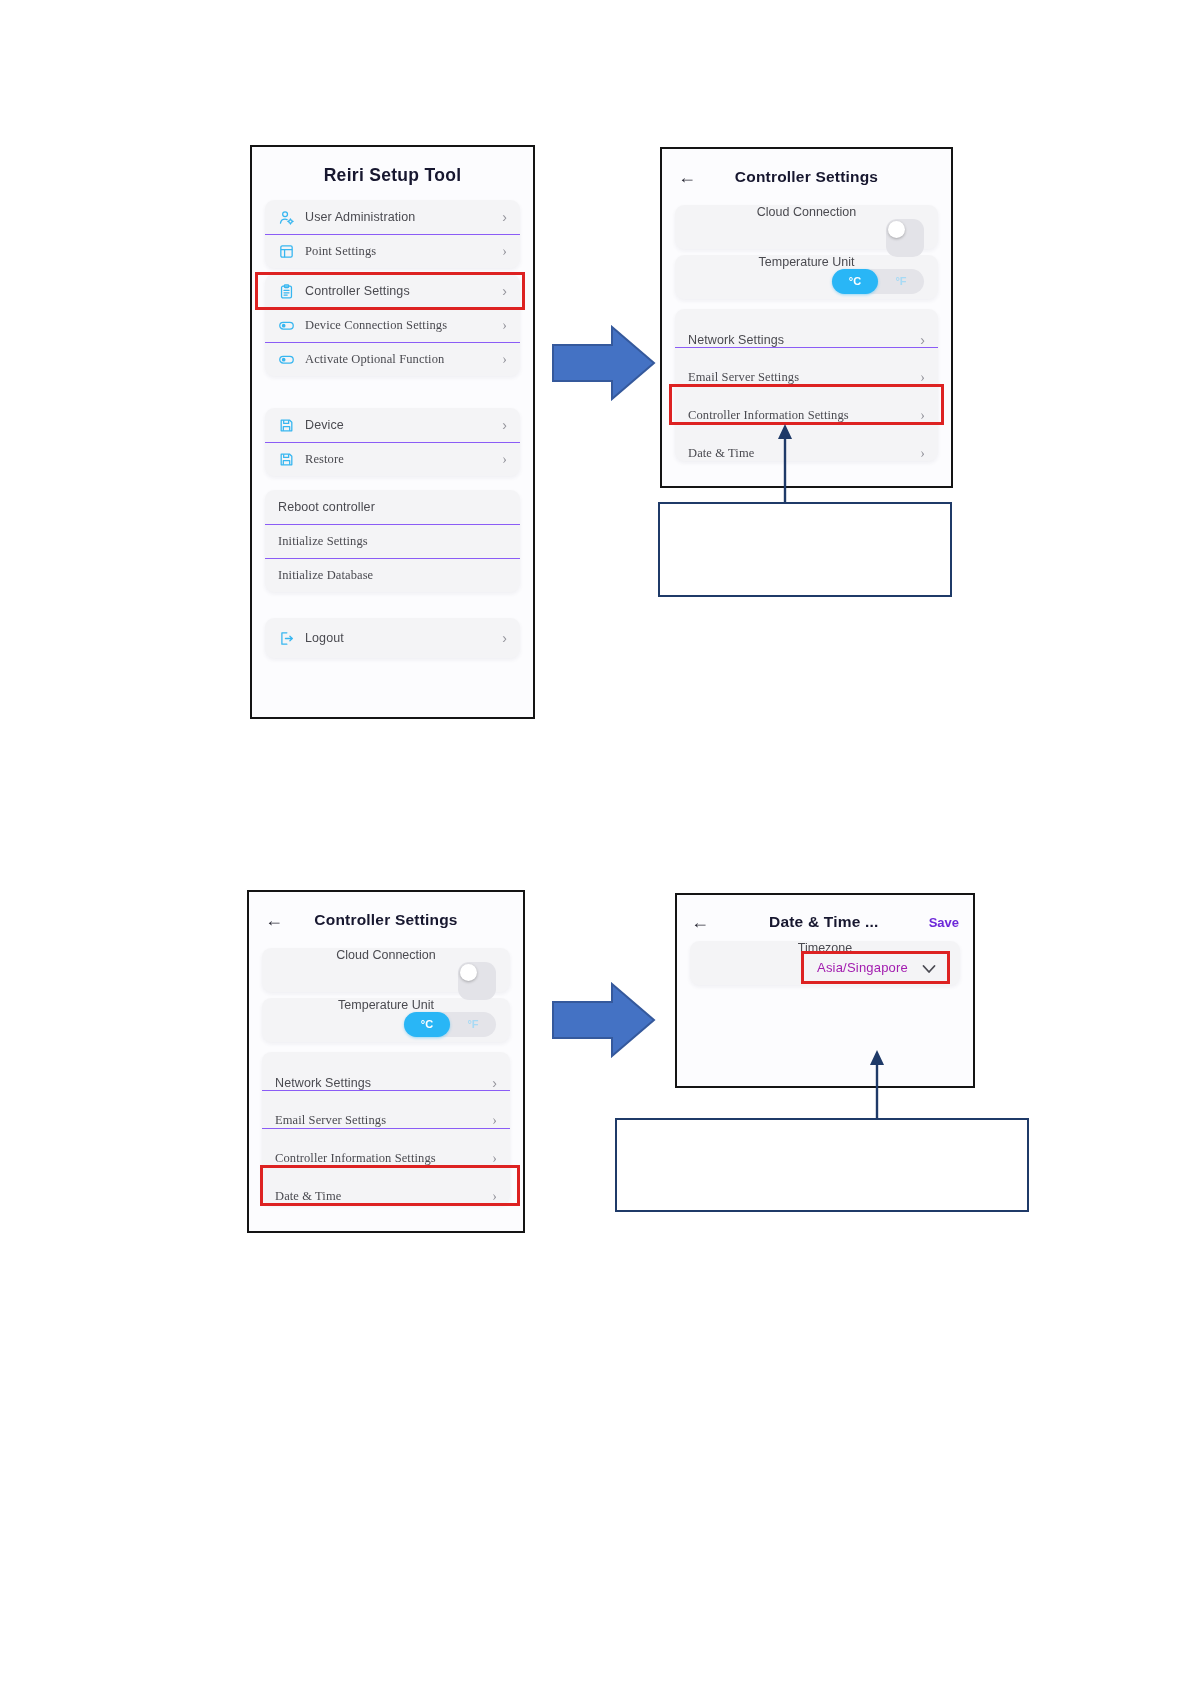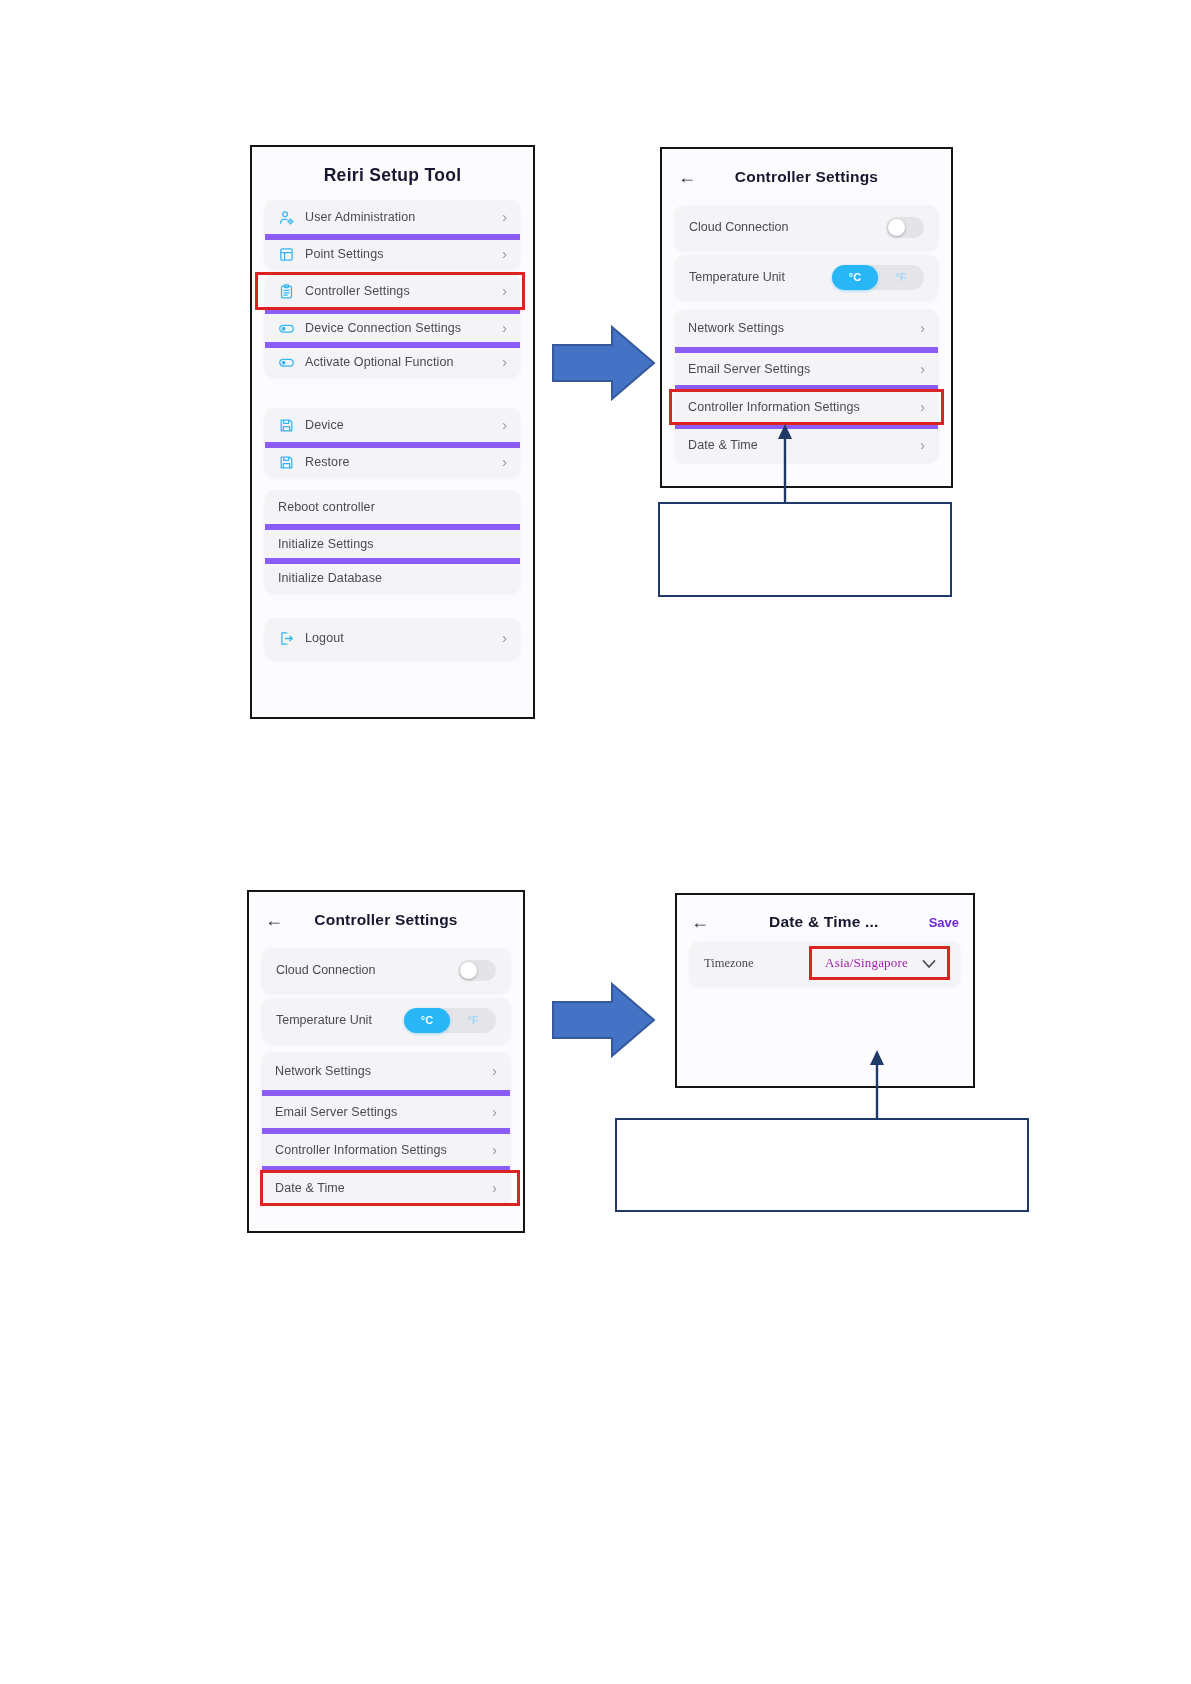--- a/index.html
+++ b/index.html
@@ -20,28 +20,28 @@
   .hdr { display:flex; align-items:center; padding:16px 16px 0 16px; height:40px; }
   .hdr .back { font-size:18px; color:#2c2c38; width:28px; cursor:pointer; line-height:1; }
   .hdr .ttl { flex:1; text-align:center; font-size:15.5px; font-weight:700; color:#17172f; letter-spacing:.2px; }
   .hdr .save { font-size:13px; font-weight:700; color:#6d28d9; }
   .hdr .spacer { width:28px; }
 
   .card { background:#f4f4f6; border-radius:9px; margin:0 13px;
           box-shadow:0 2px 4px rgba(30,30,60,.06); }
   .row { display:flex; align-items:center; height:34px; padding:0 13px; position:relative;
          font-size:12.5px; color:#4a4a50; letter-spacing:.1px; }
-  .row + .row { border-top:6px solid #8b5cf6; }
+  .row + .row { border-top:1px solid #8b5cf6;font-family:Liberation Serif, serif; }
   .row .lbl { white-space:nowrap; }
   .ic { width:17px; height:17px; margin-right:10px; flex:0 0 17px; }
   .chev { margin-left:auto; color:#94949c; font-size:14px; line-height:1; }
 
-  .r38 .row { height:38px; }
+  .r38 .row { height:38px;align-items:flex-end; }
   .r44 { height:44px; display:flex; align-items:center; padding:0 14px; position:relative;
-         font-size:12.5px; color:#4a4a50; }
+         font-size:12.5px; color:#4a4a50;flex-direction:column; }
 
   .ring { position:absolute; border:3px solid #dd2222; pointer-events:none; z-index:4; }
 
   
   .toggle { margin-left:auto; width:38px; height:21px; border-radius:11px; background:#e3e3e8;
             position:relative; flex:0 0 38px; cursor:pointer; }
   .toggle .knob { position:absolute; top:2px; left:2px; width:17px; height:17px; border-radius:50%;
                   background:#fff; box-shadow:0 1px 3px rgba(0,0,0,.28); }
   .toggle.on { background:#29b6f6; }
   .toggle.on .knob { left:auto; right:2px; }
@@ -284,21 +284,21 @@
   </section>
 
   <section class="frame" id="p4">
     <div class="hdr" style="padding:14px 14px 0 14px;">
       <span class="back">←</span>
       <span class="ttl">Date &amp; Time ...</span>
       <span class="save">Save</span>
     </div>
 
 
-    <div class="card" style="margin-top:6px;font-family:Liberation Serif, serif;">
+    <div class="card" style="margin-top:6px;">
       <div class="r44">
         <span class="lbl">Timezone</span>
         <span class="dropdown">
           <span class="ring" style="left:-6px; right:-4px; top:-4px; bottom:-4px;"></span>
           <span class="val">Asia/Singapore</span>
           <span style="width:14px; height:10px; display:inline-block;">
             <svg viewBox="0 0 14 10" width="14" height="10" fill="none" stroke="#4a4a52" stroke-width="1.8" stroke-linecap="round" stroke-linejoin="round">
                 <path d="M1.5 2 7 8l5.5-6"></path>
               </svg>
           </span>

